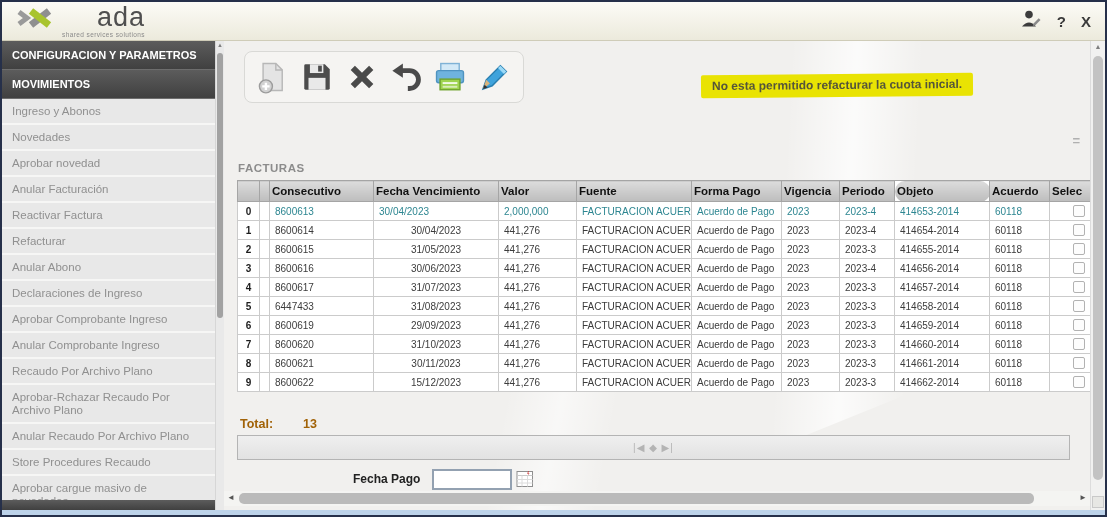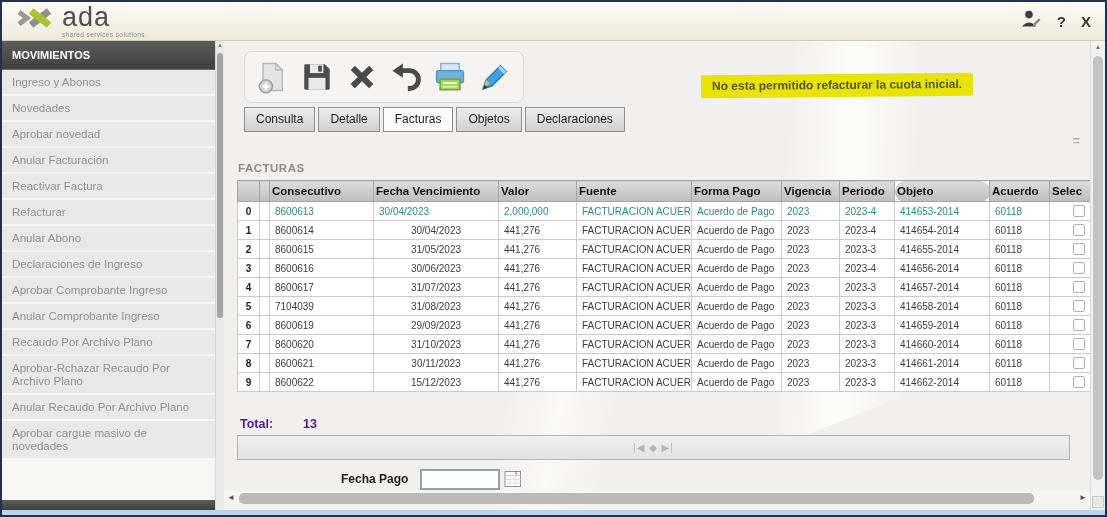--- a/index.html
+++ b/index.html
@@ -6,21 +6,21 @@
   body { font-family: "Liberation Sans", sans-serif; background:#fff; }
   .window { width:1107px; height:517px; border:2px solid #26304a; position:relative;
             background:#f1f0ee; overflow:hidden; }
 
   
   .titlebar { height:39px; background:linear-gradient(#fcfbf6,#eceadc);
               border-bottom:1px solid #cfccb8; display:flex; align-items:center;
               justify-content:space-between; padding:0 14px; }
   .logo { display:flex; align-items:flex-start; }
   .brand-block { display:flex; flex-direction:column; line-height:1; margin-left:2px; }
-  .brand { font-size:27px; color:#4f4f4f; letter-spacing:1px; font-weight:500; }
+  .brand { font-size:27px; color:#4f4f4f; letter-spacing:1px; font-weight:500;text-align:right; }
   .tagline { font-size:6.5px; color:#8a8a8a; letter-spacing:.4px; margin-top:1px; }
   .title-actions { display:flex; align-items:center; gap:15px; }
   .ta-txt { font-size:15px; font-weight:bold; color:#3a3a3a; cursor:pointer; }
 
   
   .body { display:flex; height:469px; }
 
   
   .sidebar { width:213px; background:#f6f6f5; overflow:hidden; position:relative; }
   .side-header { background:linear-gradient(#5c5c5c,#404040); color:#fff; font-weight:bold;
@@ -72,29 +72,29 @@
   .grid td { background:#fff; border:1px solid #cbcbcb; font-size:10px; color:#3c3c3c;
              padding:3px 5px; height:15px; white-space:nowrap; overflow:hidden; }
   .grid td.num { font-weight:bold; color:#1c1c1c; text-align:center; padding:3px 1px; }
   .grid td.c-fecha { text-align:center; }
   .grid tr.selected td { color:#2d8691; }
   .grid tr.selected td.num { color:#1c1c1c; }
   .grid tr.selected td.c-fecha { text-align:left; }
   .cbx { width:12px; height:12px; border:1px solid #b2b2b2; border-radius:2px;
          background:#fdfdfd; margin:0 auto; cursor:pointer; }
 
-  .total { position:absolute; left:16px; top:376px; font-size:12.5px; font-weight:bold; color:#4c1d95; }
+  .total { position:absolute; left:16px; top:376px; font-size:12.5px; font-weight:bold; color:#a16207; }
   .total .tv { margin-left:30px; }
 
   .pager { position:absolute; left:13px; top:394px; width:833px; height:25px;
            background:linear-gradient(#efefef,#e2e2e2); border:1px solid #b4b4b4;
            display:flex; align-items:center; justify-content:center;
            color:#b4b4b4; font-size:10px; letter-spacing:1px; }
 
-  .fecha-row { position:absolute; left:4px; top:428px; width:100%; height:22px; }
+  .fecha-row { position:absolute; left:16px; top:428px; width:100%; height:22px; }
   .fp-label { position:absolute; left:113px; top:3px; font-size:12px; font-weight:bold; color:#222; }
   .fp-input { position:absolute; left:192px; top:0; width:80px; height:21px;
               border:2px solid #93a1b1; background:#fff; font-size:11px; padding:0 3px; }
   .cal { position:absolute; left:276px; top:1px; cursor:pointer; }
 
   .hscroll { position:absolute; left:0; bottom:4px; height:15px; width:100%; background:#f4f4f2; }
   .ha { position:absolute; top:2px; font-size:8px; color:#555; }
   .ha.l { left:3px; } .ha.r { right:3px; }
   .hthumb { position:absolute; left:15px; right:56px; top:2px; height:11px;
             background:#bababa; border-radius:5px; }
@@ -136,34 +136,36 @@
         </svg>
       </span>
       <span class="ta-txt">?</span>
       <span class="ta-txt">X</span>
     </div>
   </div>
 
   <div class="body">
 
     <div class="sidebar" id="sidebar">
+        <div class="side-header">CONFIGURACION Y PARAMETROS</div>
         <div class="side-header">MOVIMIENTOS</div>
         <div class="side-item">Ingreso y Abonos</div>
         <div class="side-item">Novedades</div>
         <div class="side-item">Aprobar novedad</div>
         <div class="side-item">Anular Facturación</div>
         <div class="side-item">Reactivar Factura</div>
         <div class="side-item">Refacturar</div>
         <div class="side-item">Anular Abono</div>
         <div class="side-item">Declaraciones de Ingreso</div>
         <div class="side-item">Aprobar Comprobante Ingreso</div>
         <div class="side-item">Anular Comprobante Ingreso</div>
         <div class="side-item">Recaudo Por Archivo Plano</div>
         <div class="side-item">Aprobar-Rchazar Recaudo Por Archivo Plano</div>
         <div class="side-item">Anular Recaudo Por Archivo Plano</div>
+        <div class="side-item">Store Procedures Recaudo</div>
         <div class="side-item">Aprobar cargue masivo de novedades</div>
         <div class="side-partial"></div>
       </div>
     <div class="side-scroll">
       <span class="arr">▲</span>
       <div class="thumb"></div>
     </div>
 
     <div class="content">
       <div class="swoosh s1"></div>
@@ -211,27 +213,20 @@
             <path d="M3.5 20.5 L5.8 14 L15.8 4 L20 8.2 L10 18.2 Z" fill="#3fa3dc" stroke="#2a7fb0"></path>
             <path d="M15.8 4 L20 8.2 L18.3 9.9 L14.1 5.7 Z" fill="#9bd9f7"></path>
             <path d="M3.5 20.5 L5.8 14 L8.4 16.6 Z" fill="#d8b47e"></path>
             <path d="M3.5 20.5 L4.6 17.4 L6.8 19.4 Z" fill="#333"></path>
           </svg>
         </button>
       </div>
 
       <div class="message" style="background: rgb(233, 227, 3);">No esta permitido refacturar la cuota inicial.</div>
 
-      <div class="tabs" id="tabs">
-          <div class="tab">Consulta</div>
-          <div class="tab">Detalle</div>
-          <div class="tab active">Facturas</div>
-          <div class="tab">Objetos</div>
-          <div class="tab">Declaraciones</div>
-        </div>
 
       <div class="section-title">FACTURAS</div>
       <span class="grip">=</span>
 
       <table class="grid">
         <thead id="grid-head">
             <tr>
               <th style="width: 22px;"></th>
               <th style="width: 10px;"></th>
               <th style="width: 104px;">Consecutivo</th>
@@ -323,21 +318,21 @@
               <td class="c-per">2023-3</td>
               <td class="c-obj">414657-2014</td>
               <td class="c-acu">60118</td>
               <td class="c-selec">
                 <div class="cbx"></div>
               </td>
             </tr>
             <tr class="">
               <td class="num">5</td>
               <td class="ind"></td>
-              <td class="c-consec">7104039</td>
+              <td class="c-consec">6447433</td>
               <td class="c-fecha">31/08/2023</td>
               <td class="c-valor">441,276</td>
               <td class="c-fuente">FACTURACION ACUERDOS DE PAG</td>
               <td class="c-forma">Acuerdo de Pago</td>
               <td class="c-vig">2023</td>
               <td class="c-per">2023-3</td>
               <td class="c-obj">414658-2014</td>
               <td class="c-acu">60118</td>
               <td class="c-selec">
                 <div class="cbx"></div>

